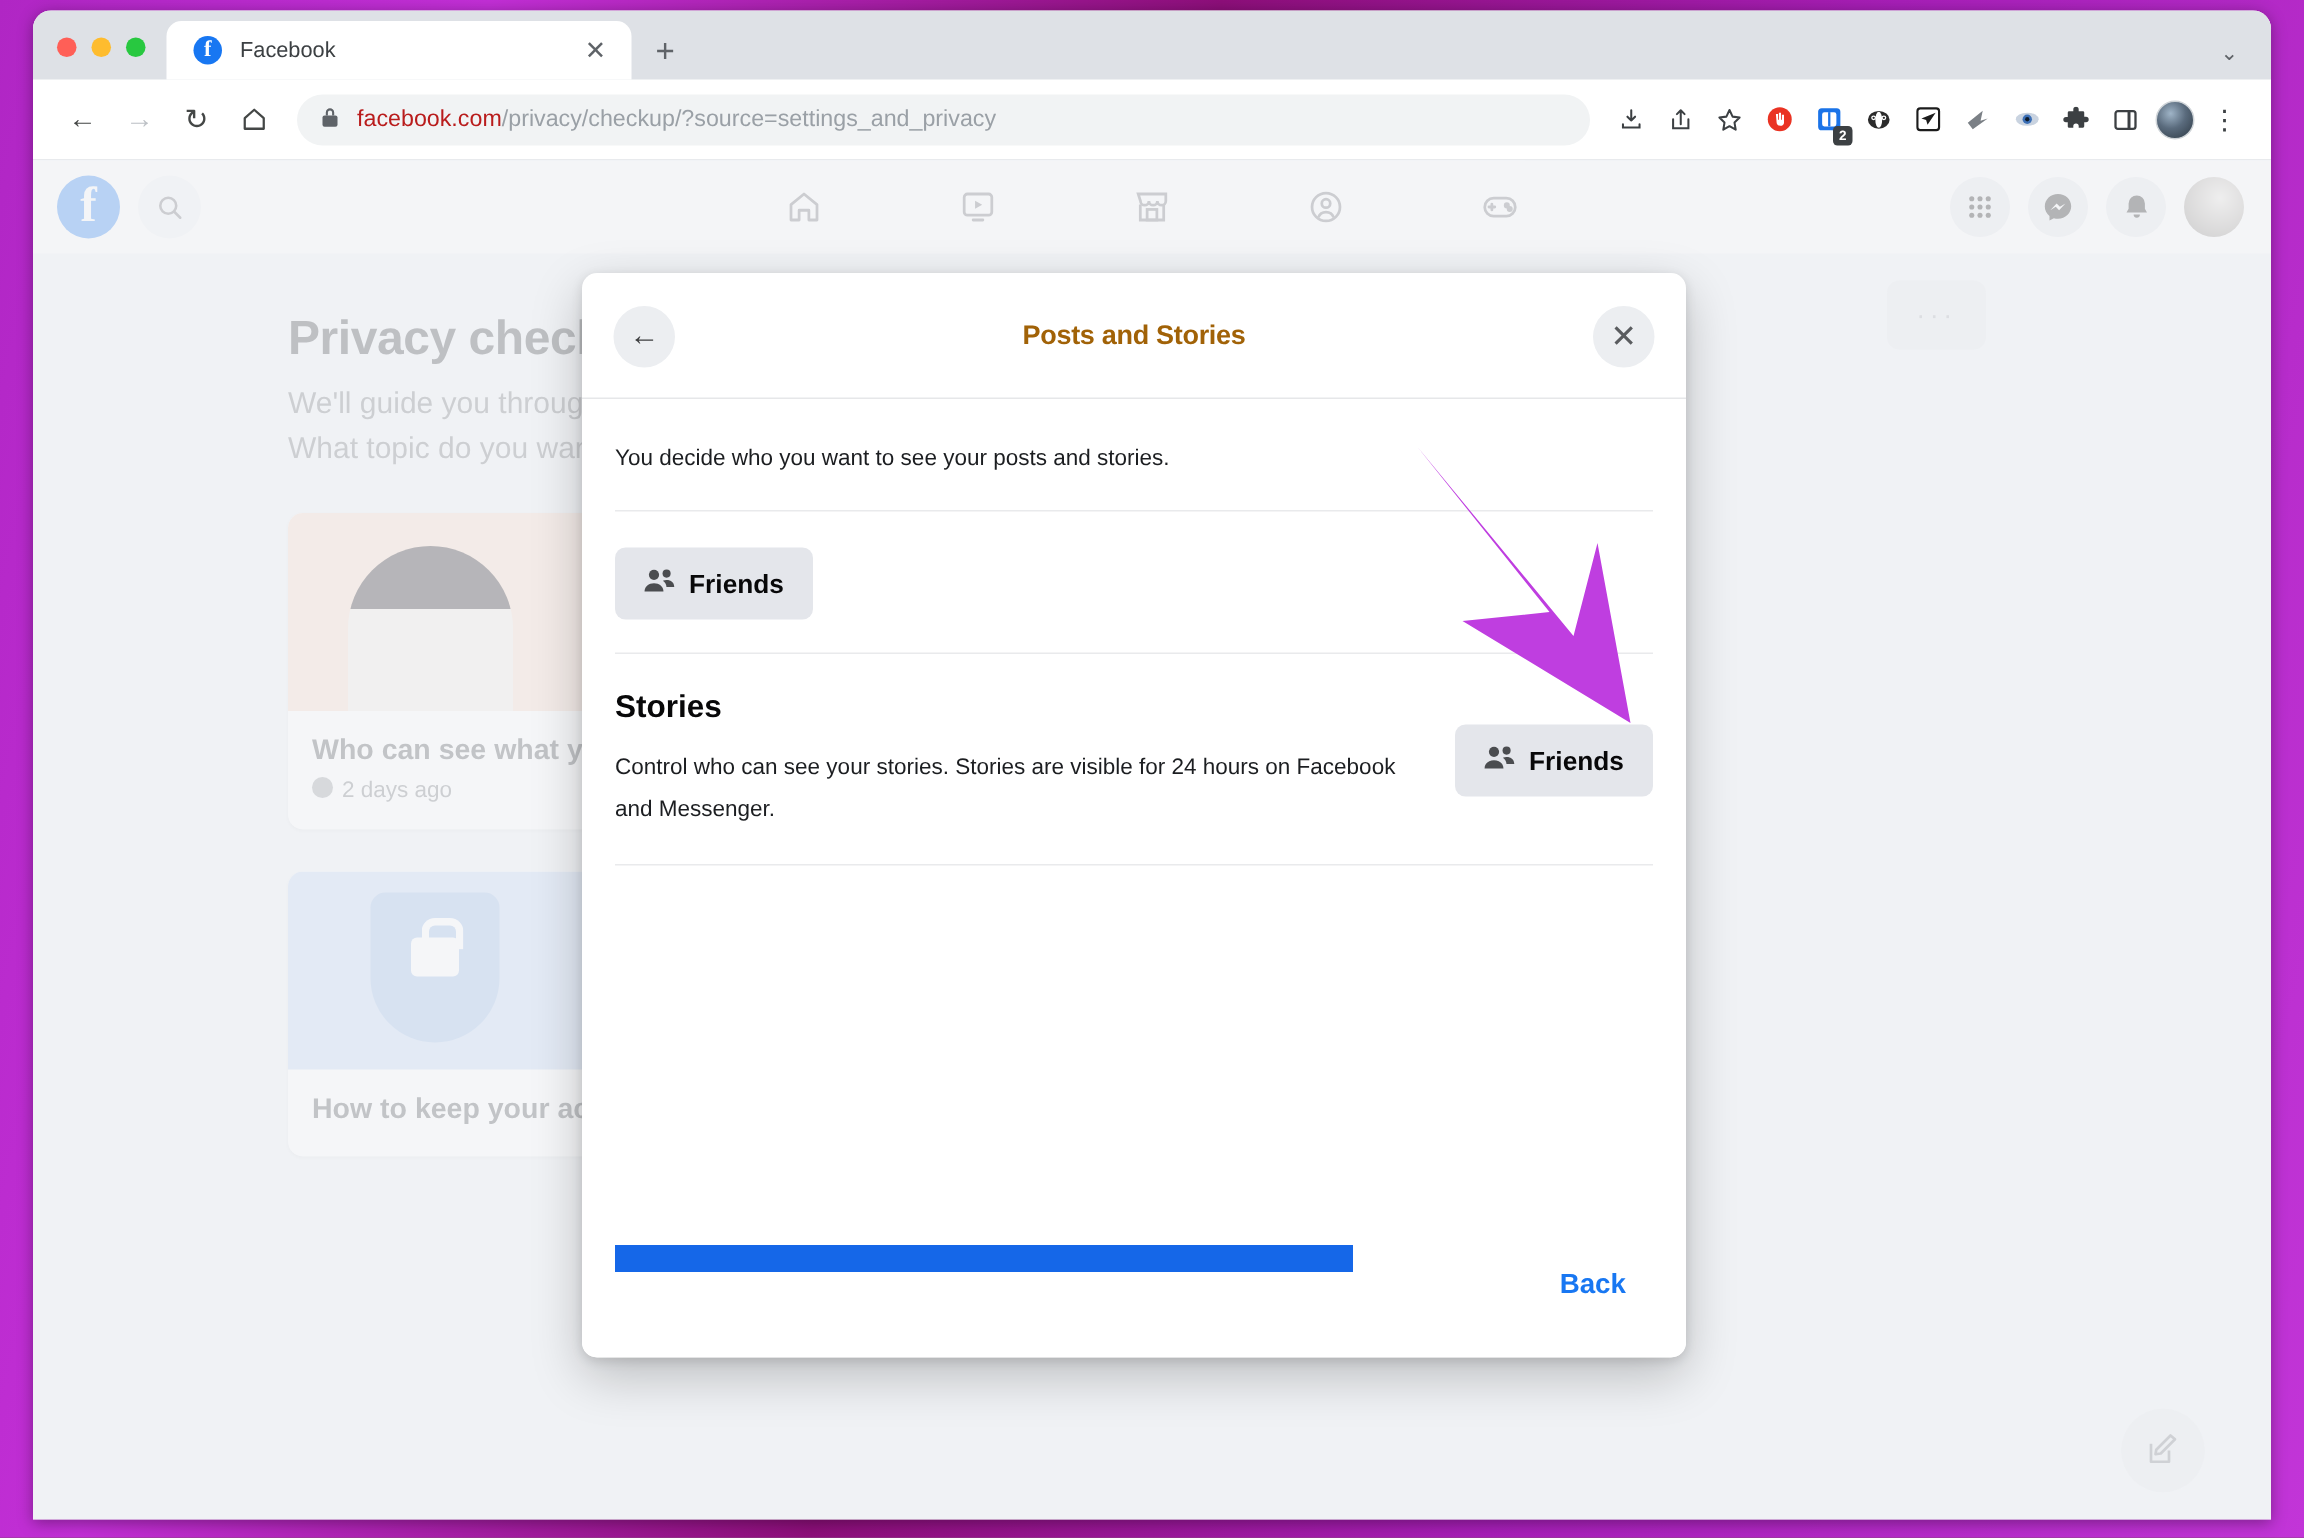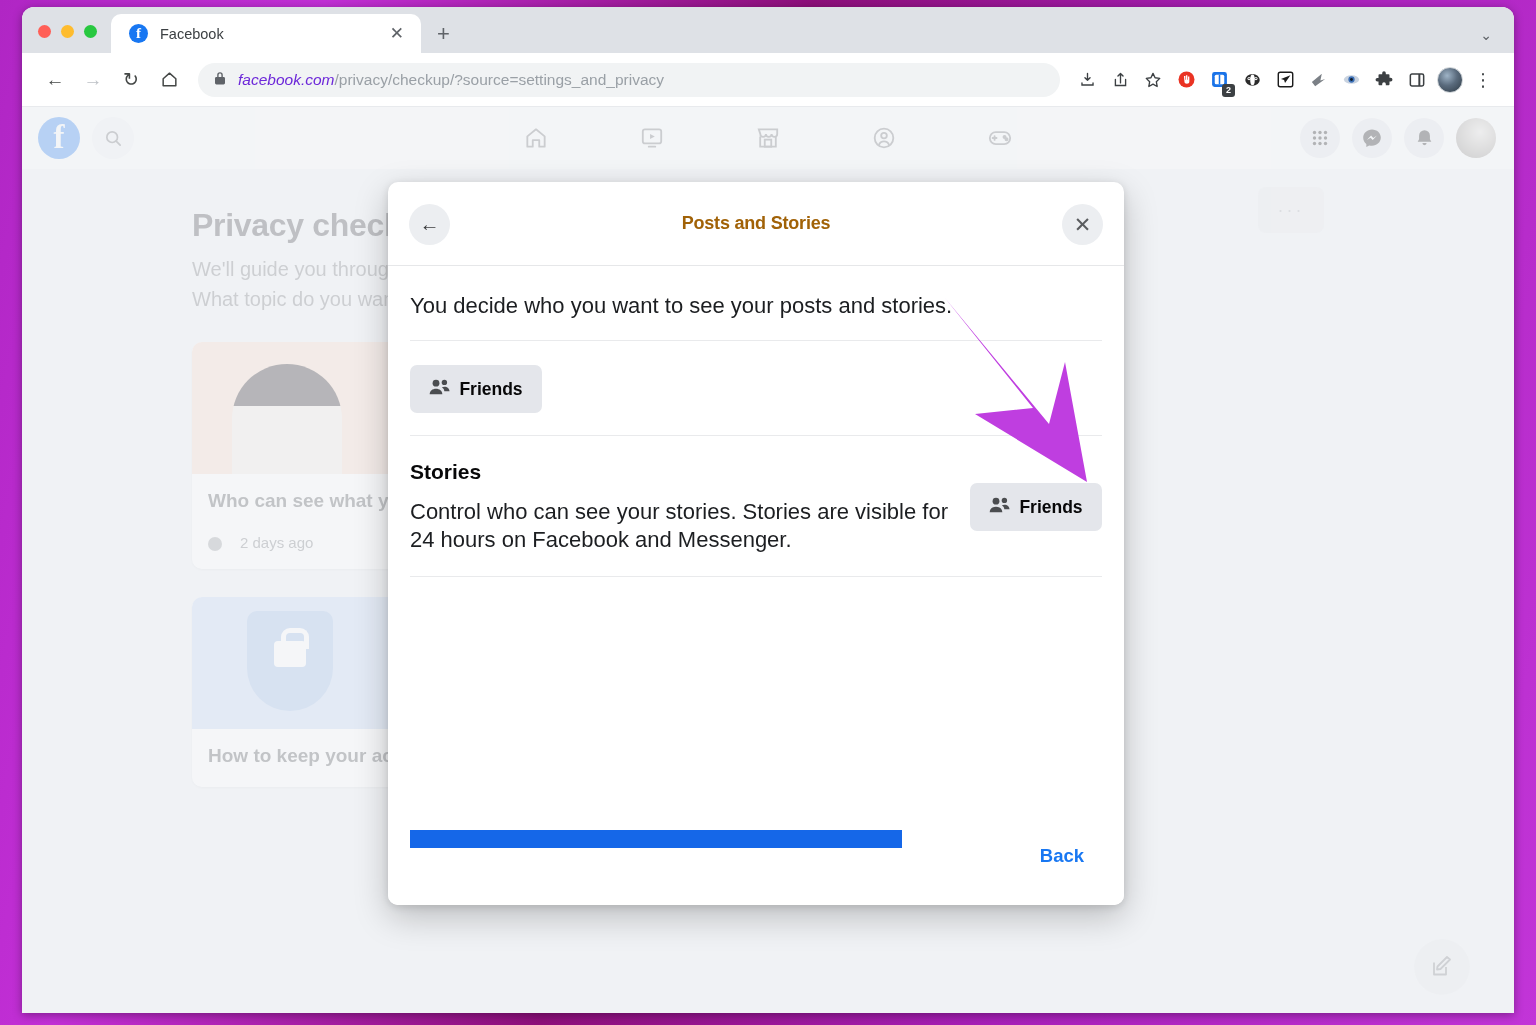--- a/index.html
+++ b/index.html
@@ -69,21 +69,21 @@
     color: #444746; font-size: 19px; flex: none;
   }
   .navicon.dim { color: #bdc1c6; }
   .omnibox {
     flex: 1; height: 34px; background: #f1f3f4; border-radius: 17px;
     display: flex; align-items: center; padding: 0 16px; gap: 12px;
     margin: 0 8px; min-width: 0;
   }
   .lock { font-size: 13px; color: #5f6368; }
   .url { font-size: 15.5px; color: #9aa0a6; white-space: nowrap; overflow: hidden; }
-  .url b { color: #6d28d9; font-weight: 400; font-style: italic; }
+  .url b { color: #b91c1c; font-weight: 400; }
   .ext-tray { display: flex; align-items: center; gap: 3px; flex: none; }
   .ext {
     width: 30px; height: 30px; display: flex; align-items: center; justify-content: center;
     position: relative; font-size: 16px; color: #3c4043;
   }
   .ext-badge {
     position: absolute; right: -1px; bottom: -2px;
     background: #3c4043; color: #fff; font-size: 9px; line-height: 12px;
     min-width: 13px; height: 13px; border-radius: 3px; text-align: center;
     font-weight: bold;
@@ -160,21 +160,21 @@
   }
   .pc-rows { position: absolute; right: 12px; top: 18px; width: 150px; }
   .pc-row {
     display: flex; align-items: center; gap: 8px; height: 22px; margin-bottom: 10px;
     background: #fff; border-radius: 4px; padding: 0 6px;
   }
   .pc-rowdot { width: 14px; height: 14px; border-radius: 50%; background: #8ab0e8; flex: none; }
   .pc-rowline { height: 5px; background: #f0c3ab; border-radius: 3px; flex: 1; }
   .pc-body { padding: 14px 16px 18px; }
   .pc-cardtitle { font-size: 19px; font-weight: 700; color: #6b6d70; line-height: 26px; }
-  .pc-meta { font-size: 15px; color: #8b8d91; margin-top: 20px; display: flex; align-items: flex-end; gap: 18px; }
+  .pc-meta { font-size: 15px; color: #8b8d91; margin-top: 4px; display: flex; align-items: flex-start; gap: 6px; }
   .pc-check { width: 14px; height: 14px; border-radius: 50%; background: #a9abaf; }
   .pc-footer {
     position: absolute; left: 190px; bottom: 22px;
     font-size: 16px; color: #a0a2a6;
   }
   .pc-footer b { color: #7f9fd6; font-weight: 700; }
   .pc-dots {
     position: absolute; right: 190px; top: 18px;
     width: 66px; height: 46px; border-radius: 8px; background: #e9ebee;
     display: flex; align-items: center; justify-content: center;
@@ -209,21 +209,21 @@
   .m-title { font-size: 18px; font-weight: 700; color: #a16207; letter-spacing: -.2px; }
 
   .m-body { position: relative; flex: 1; padding: 0 22px; overflow: hidden; }
   .sec {
     display: flex; align-items: center; justify-content: space-between;
     gap: 18px; border-bottom: 1px solid #e9eaec; padding: 24px 0 22px;
   }
   .sec.last { border-bottom: none; }
   .sec-txt { flex: 1; min-width: 0; }
   .sec-h { font-size: 21px; font-weight: 700; color: #080809; margin-bottom: 14px; }
-  .sec-p { font-size: 22px; line-height: 28px; color: #1c1e21; }
+  .sec-p { font-size: 15px; line-height: 28px; color: #1c1e21; }
   .pill {
     flex: none; min-width: 132px; height: 48px; border-radius: 7px;
     background: #e4e6eb; display: flex; align-items: center; justify-content: center;
     gap: 9px; font-size: 17.5px; font-weight: 700; color: #080809;
     padding: 0 18px;
   }
   .pill.wide { min-width: 215px; }
   .friends-icon { display: block; }
 
   .m-foot {

